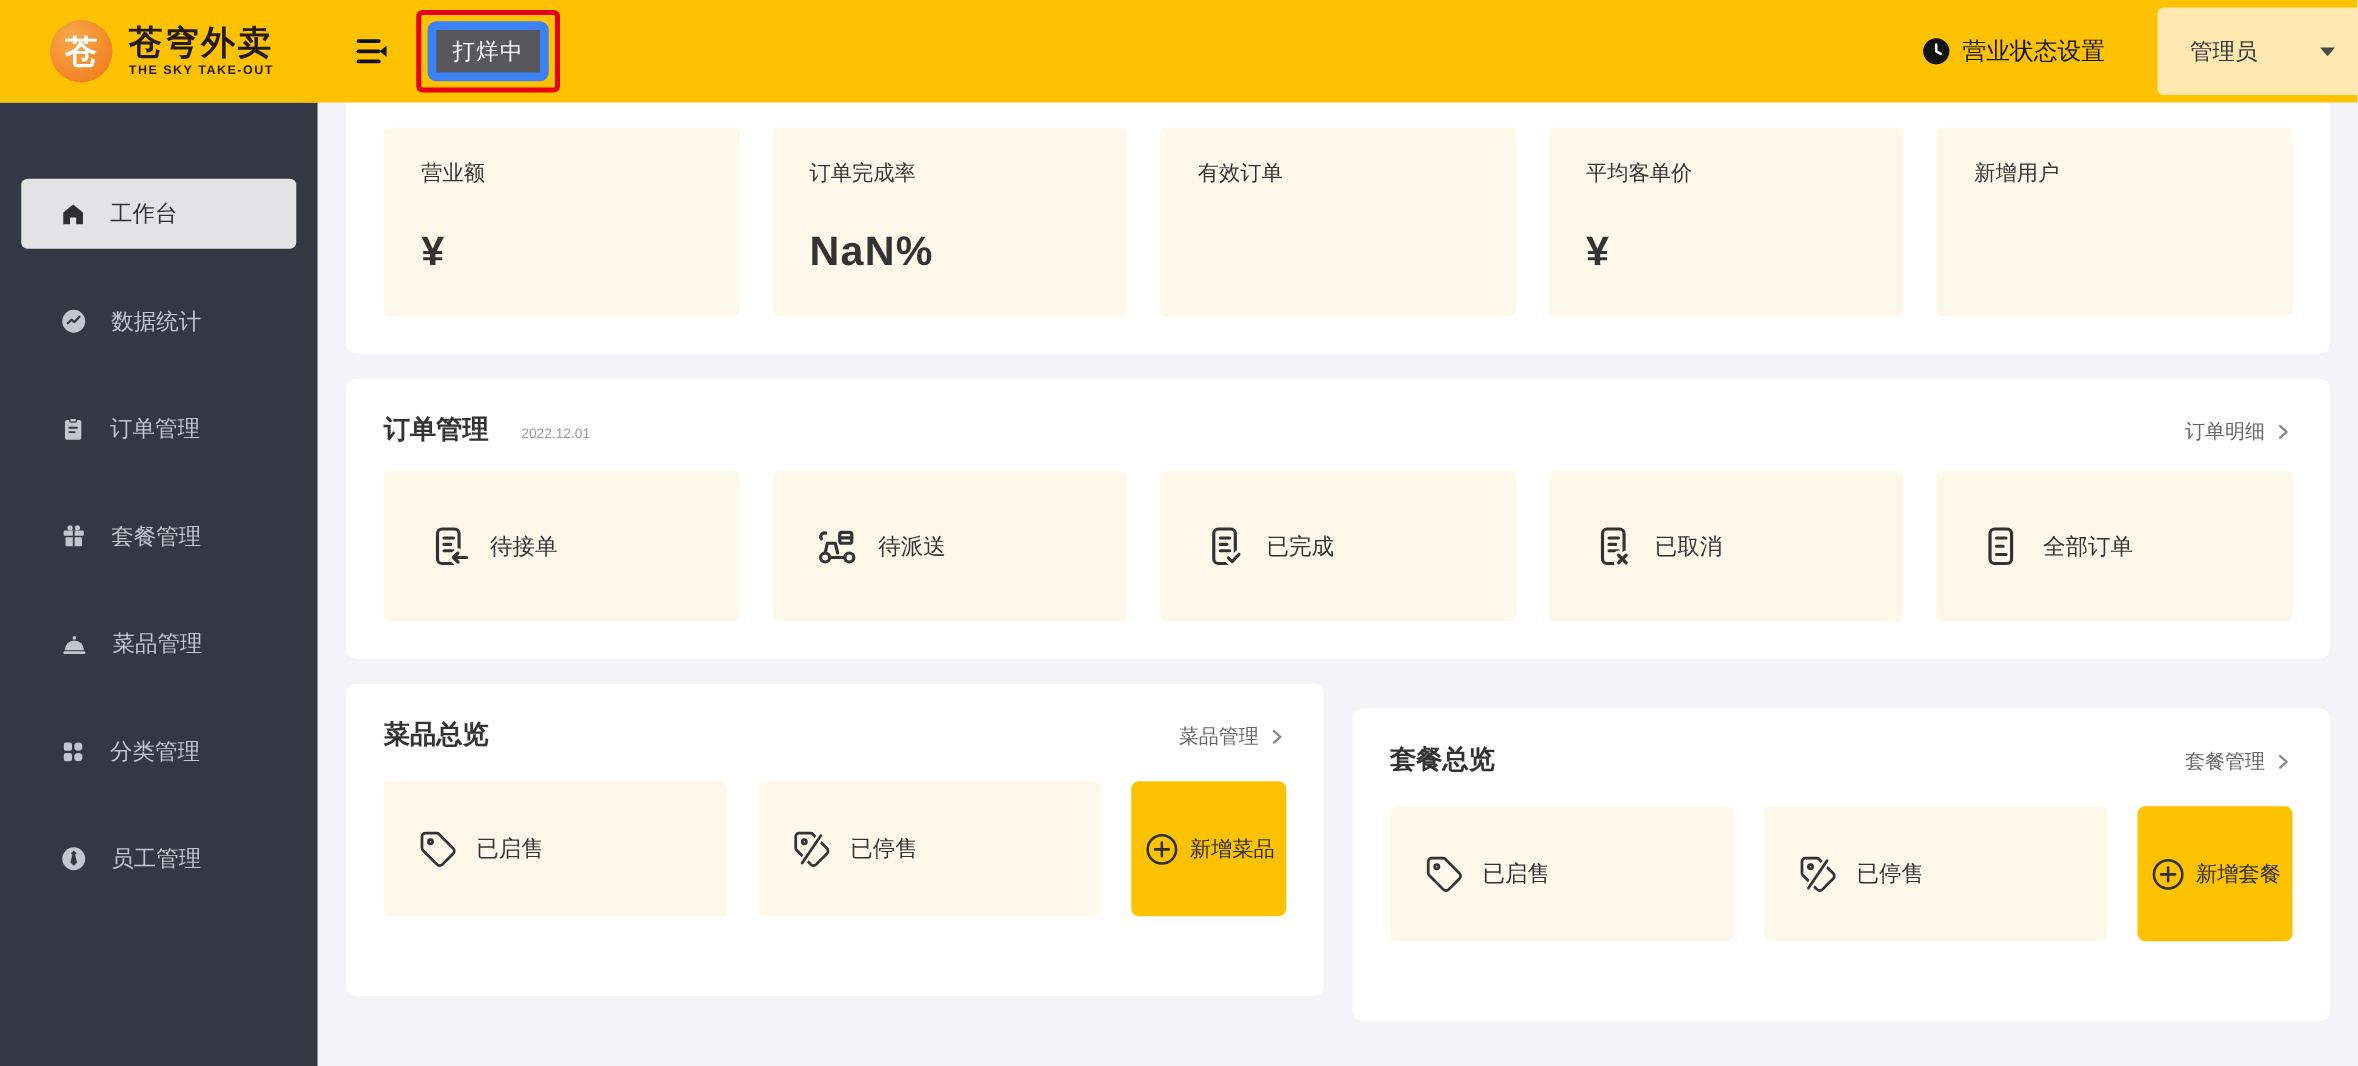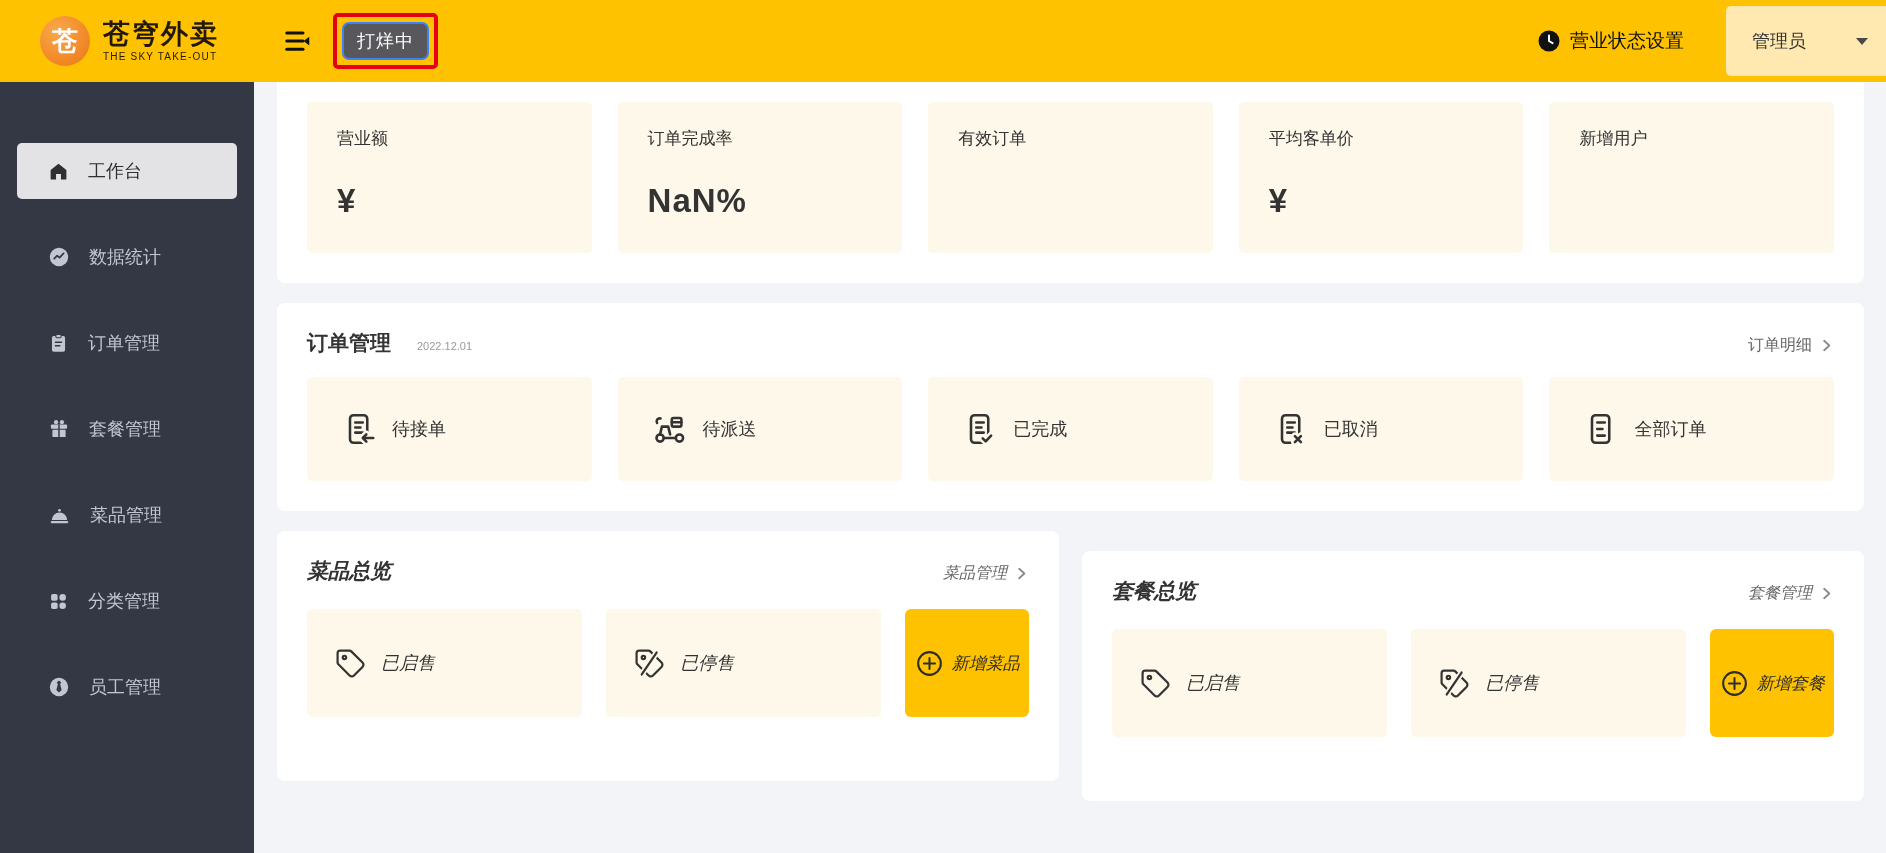--- a/index.html
+++ b/index.html
@@ -4,24 +4,24 @@
 <style>
   * { margin:0; padding:0; box-sizing:border-box; }
   html,body { width:1886px; height:853px; overflow:hidden; }
   body { font-family:"Liberation Sans","DejaVu Sans",sans-serif; background:#F3F4F7; position:relative; }
 
   
   .topbar { position:absolute; top:0; left:0; width:1886px; height:82px; background:#FFC200; display:flex; align-items:center; z-index:10; }
   .logo-wrap { margin-left:40px; display:flex; align-items:center; gap:13px; }
   .logo-circle { width:50px; height:50px; border-radius:50%; background:radial-gradient(circle at 35% 30%, #F9A94B, #ED7514); display:flex; align-items:center; justify-content:center; color:#fff; font-size:26px; font-weight:700; }
   .logo-text .cn { font-size:27px; font-weight:800; color:#23190a; letter-spacing:2px; line-height:1.1; }
-  .logo-text .en { font-size:10px; font-weight:400; color:#23190a; letter-spacing:1.2px; margin-top:2px; }
+  .logo-text .en { font-size:10px; font-weight:700; color:#23190a; letter-spacing:1.2px; margin-top:2px; }
   .fold-icon { margin-left:64px; cursor:pointer; display:flex; }
   .annotation-box { margin-left:20px; border:4px solid #E60012; border-radius:5px; padding:5px; display:flex; }
-  .status-badge { background:#58585C; border:2px solid #3b82f6; border-radius:7px; color:#fff; font-size:18px; padding:5px 13px; letter-spacing:1px;text-align:right; }
+  .status-badge { background:#58585C; border:7px solid #3b82f6; border-radius:7px; color:#fff; font-size:18px; padding:5px 13px; letter-spacing:1px;text-align:right; }
   .topbar-spacer { flex:1; }
   .biz-status { display:flex; align-items:center; gap:9px; cursor:pointer; }
   .biz-status span { font-size:19px; color:#111; }
   .user-dropdown { margin-left:42px; width:160px; height:70px; background:#FFE9B0; border-radius:5px 0 0 5px; display:flex; align-items:center; padding:0 18px 0 26px; cursor:pointer; }
   .user-dropdown span { font-size:18px; color:#333; }
   .caret-down { margin-left:auto; width:0; height:0; border-left:6px solid transparent; border-right:6px solid transparent; border-top:7px solid #4a4a4a; }
 
   
   .sidebar { position:absolute; top:82px; left:0; bottom:0; width:254px; background:#343744; padding-top:61px; }
   .side-item { height:56px; margin:0 17px 30px 17px; border-radius:5px; display:flex; align-items:center; padding-left:31px; gap:19px; font-size:18px; color:#C2C6D0; cursor:pointer; }
@@ -36,24 +36,24 @@
   .card-title { font-size:21px; font-weight:700; color:#333; }
   .card-date { font-size:11px; color:#9A9A9A; margin-left:26px; }
   .card-link { margin-left:auto; display:flex; align-items:center; gap:7px; font-size:16px; color:#666; cursor:pointer; }
 
   .stats-row { display:flex; gap:26px; margin-top:24px; }
   .stat-tile { flex:1; height:151px; background:#FDF8E9; border-radius:5px; padding:25px 30px; }
   .stat-label { font-size:17px; color:#333; }
   .stat-value { font-size:33px; font-weight:800; color:#333; margin-top:32px; letter-spacing:1px; }
 
   .order-row { display:flex; gap:26px; margin-top:20px; }
-  .order-tile { flex:1; height:104px; background:#FDF8E9; border-radius:5px; display:flex; align-items:center; padding-left:34px; gap:15px; cursor:pointer; }
+  .order-tile { flex:1; height:120px; background:#FDF8E9; border-radius:5px; display:flex; align-items:center; padding-left:34px; gap:15px; cursor:pointer; }
   .order-tile span { font-size:18px; color:#333; }
 
-  .bottom-row { display:flex; gap:23px;font-style:italic; }
+  .bottom-row { display:flex; gap:23px; }
   .bottom-card { flex:1; height:250px; }
   .ov-row { display:flex; gap:24px; margin-top:24px; }
   .ov-tile { flex:2; height:108px; background:#FDF8E9; border-radius:5px; display:flex; align-items:center; padding-left:28px; gap:15px; cursor:pointer; }
   .ov-tile span { font-size:18px; color:#333; }
   .ov-action { flex:1; height:108px; background:#FFC200; border-radius:6px; display:flex; flex-direction:row; align-items:center; justify-content:center; gap:8px; cursor:pointer; }
   .ov-action span { font-size:17px; color:#2e2e2e; }
 
   svg { display:block; }
 </style>
 </head>

